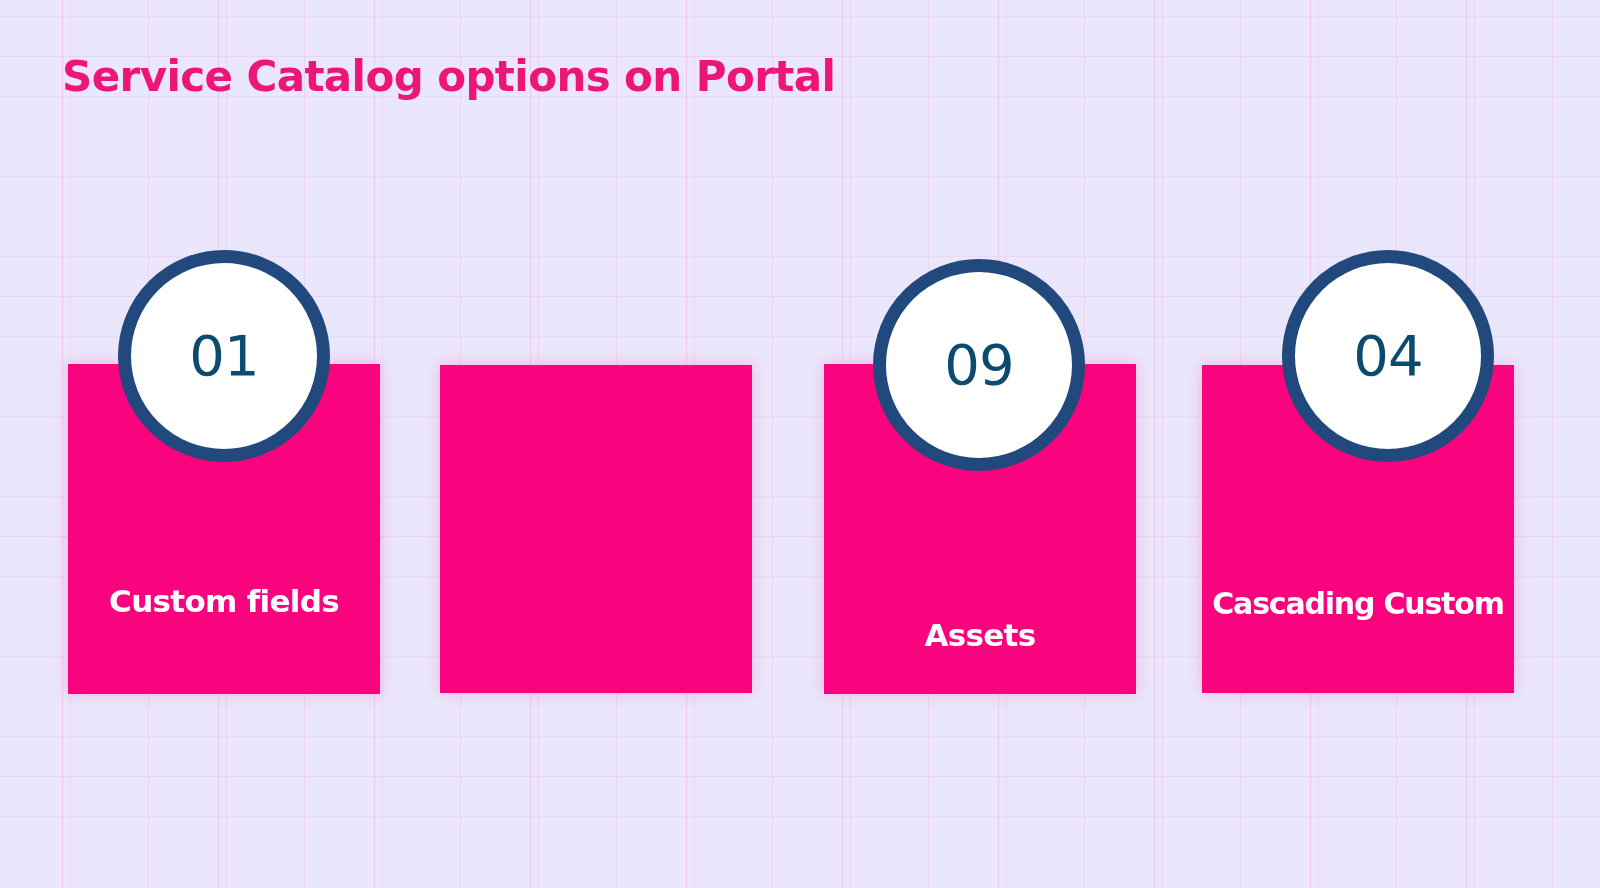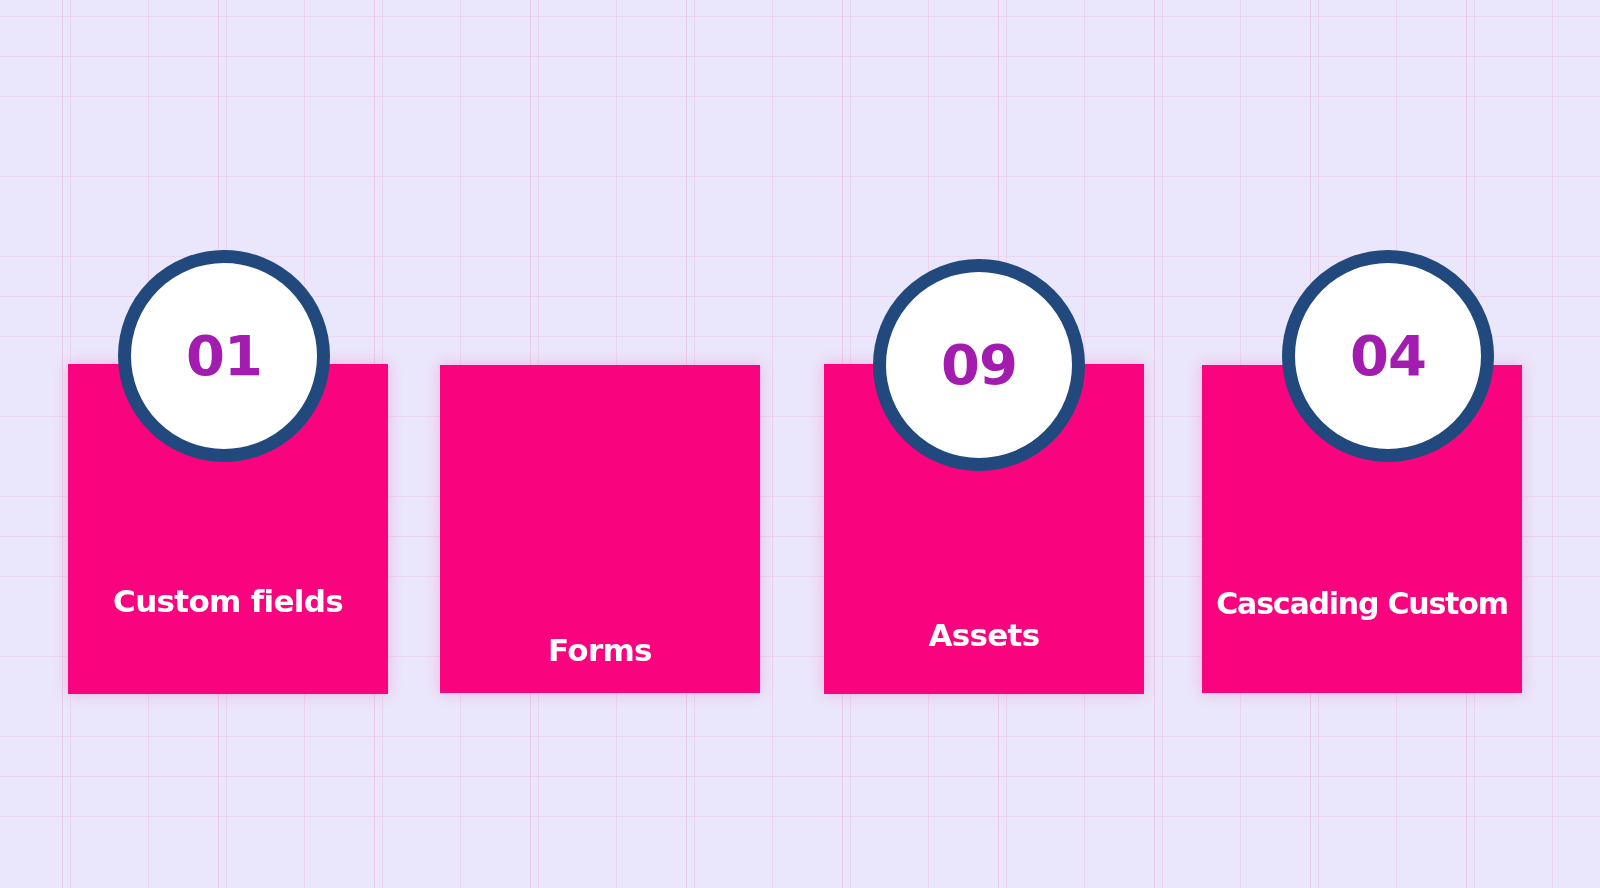--- a/index.html
+++ b/index.html
@@ -66,21 +66,20 @@
     top: 0;
     width: 1600px;
     height: 888px;
   }
 
   .card {
     position: absolute;
     width: 312px;
     background-color: #f9047e;
     box-shadow: 0 0 14px rgba(249, 4, 126, 0.22);
-    padding-left: 8px;
   }
 
   .card-0 { left: 68px;   top: 364px; height: 330px; }
   .card-1 { left: 440px;  top: 365px; height: 328px; }
   .card-2 { left: 824px;  top: 364px; height: 330px; }
   .card-3 { left: 1202px; top: 365px; height: 328px; }
 
   .card-inner {
     position: absolute;
     left: 0;
@@ -130,51 +129,51 @@
   }
 
   .badge-0 { left: 118px;  top: 250px; }
   .badge-1 { left: 489px;  top: 258px; }
   .badge-2 { left: 873px;  top: 259px; }
   .badge-3 { left: 1282px; top: 250px; }
 
   .badge-number {
     font-family: "DejaVu Sans", sans-serif;
     font-size: 56px;
-    font-weight: 700;
+    font-weight: 400;
     letter-spacing: -1px;
-    color: #a21caf;
+    color: #0c4a6e;
     line-height: 1;
     user-select: none;
     text-align: center;
   }
 </style>
 </head>
 <body>
 
 <div class="slide">
 
   <div class="grid-layer"></div>
   <div class="grid-layer-2"></div>
 
+  <h1 class="page-title">Service Catalog options on Portal</h1>
 
   <div class="cards">
 
     <div class="card card-0">
       <div class="card-inner">
         <div class="card-heading">Custom fields</div>
       </div>
     </div>
     <div class="badge badge-0">
       <span class="badge-number">01</span>
     </div>
 
     <div class="card card-1">
       <div class="card-inner">
-        <div class="card-heading">Forms</div>
       </div>
     </div>
 
     <div class="card card-2">
       <div class="card-inner">
         <div class="card-heading">Assets</div>
       </div>
     </div>
     <div class="badge badge-2">
       <span class="badge-number">09</span>

